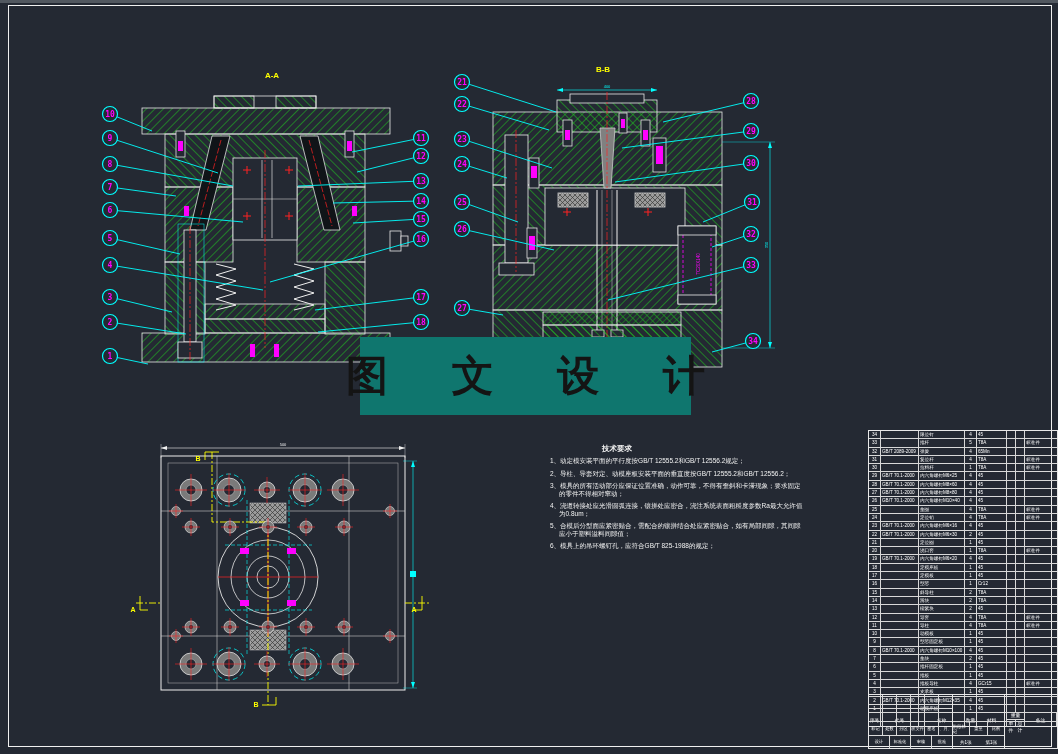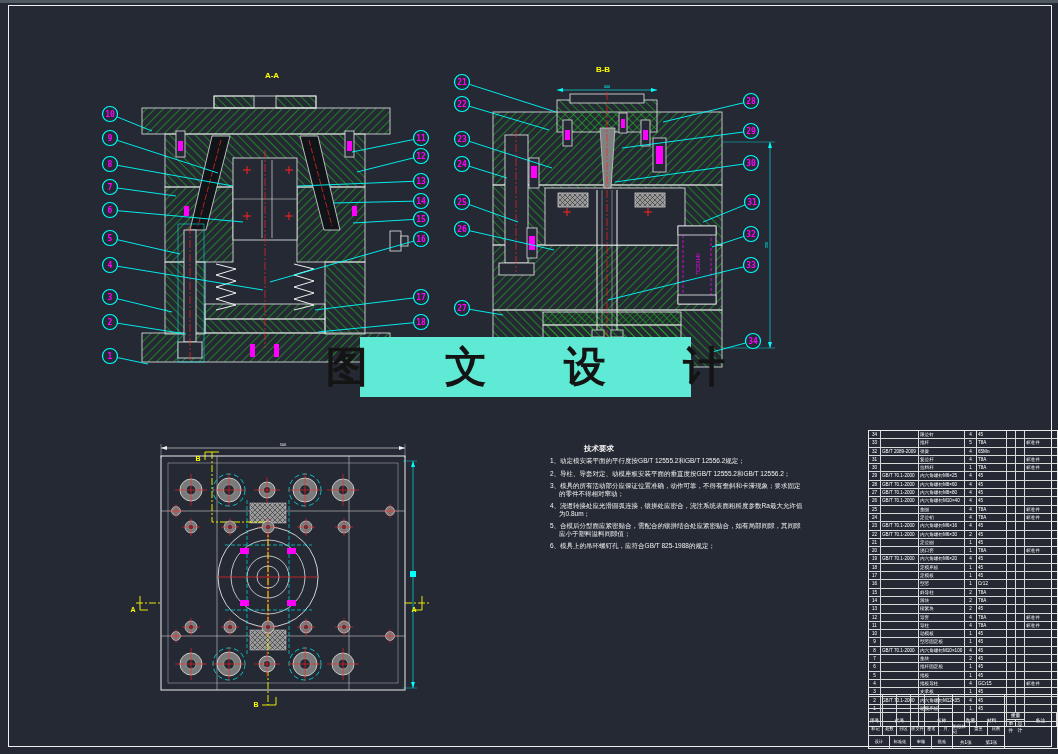--- a/index.html
+++ b/index.html
@@ -2,27 +2,27 @@
 <html><head>
 <meta charset="utf-8">
 <style>
   html,body{margin:0;padding:0;background:#14171c;}
   .stage{position:relative;width:1058px;height:754px;background:#242933;overflow:hidden;
          font-family:"Liberation Sans",sans-serif;padding-left:11px;}
   .topstrip{position:absolute;left:0;top:0;width:1058px;height:3px;background:#525860;}
   .frame{position:absolute;left:8px;top:5px;width:1042px;height:740px;border:1.5px solid #f0f0f0;}
   .dwg{position:absolute;left:0;top:0;}
   
-  .wm{position:absolute;left:360px;top:337px;width:331px;height:60px;background:#5eead4;
+  .wm{position:absolute;left:360px;top:337px;width:331px;height:78px;background:#0f766e;
       display:flex;align-items:center;justify-content:center;
-      font-family:Liberation Mono, monospace;font-weight:bold;
+      font-family:Liberation Sans, sans-serif;font-weight:bold;
       font-size:42px;color:#141414;letter-spacing:26px;text-indent:26px;white-space:nowrap;}
   
   .notes{position:absolute;left:550px;top:444px;width:256px;color:#f2f2f2;font-size:6.5px;line-height:1.25;}
-  .notes .ntitle{font-size:7.5px;font-weight:bold;margin:0 0 4px 34px;}
+  .notes .ntitle{font-size:7.5px;font-weight:bold;margin:0 0 4px 52px;}
   .notes .nline{margin-bottom:4px;padding-left:9px;text-indent:-9px;}
   
   .bom{position:absolute;left:868px;top:430px;width:188px;color:#fff;font-size:4.6px;line-height:7px;
        border-left:.8px solid #e8e8e8;border-top:.8px solid #e8e8e8;border-right:.8px solid #e8e8e8;}
   .bomrow{display:grid;grid-template-columns:12px 38px 46px 12px 30px 9px 9px auto;height:7.3px;
           border-bottom:.5px solid #d9d9d9;}
   .bomrow>div{border-right:.5px solid #d9d9d9;overflow:hidden;white-space:nowrap;padding-left:1px;}
   .bomrow>div:last-child{border-right:none;}
   .bomrow .c{text-align:center;padding-left:0;}
   .bomhead{display:grid;grid-template-columns:12px 38px 46px 12px 30px 18px auto;height:13px;

